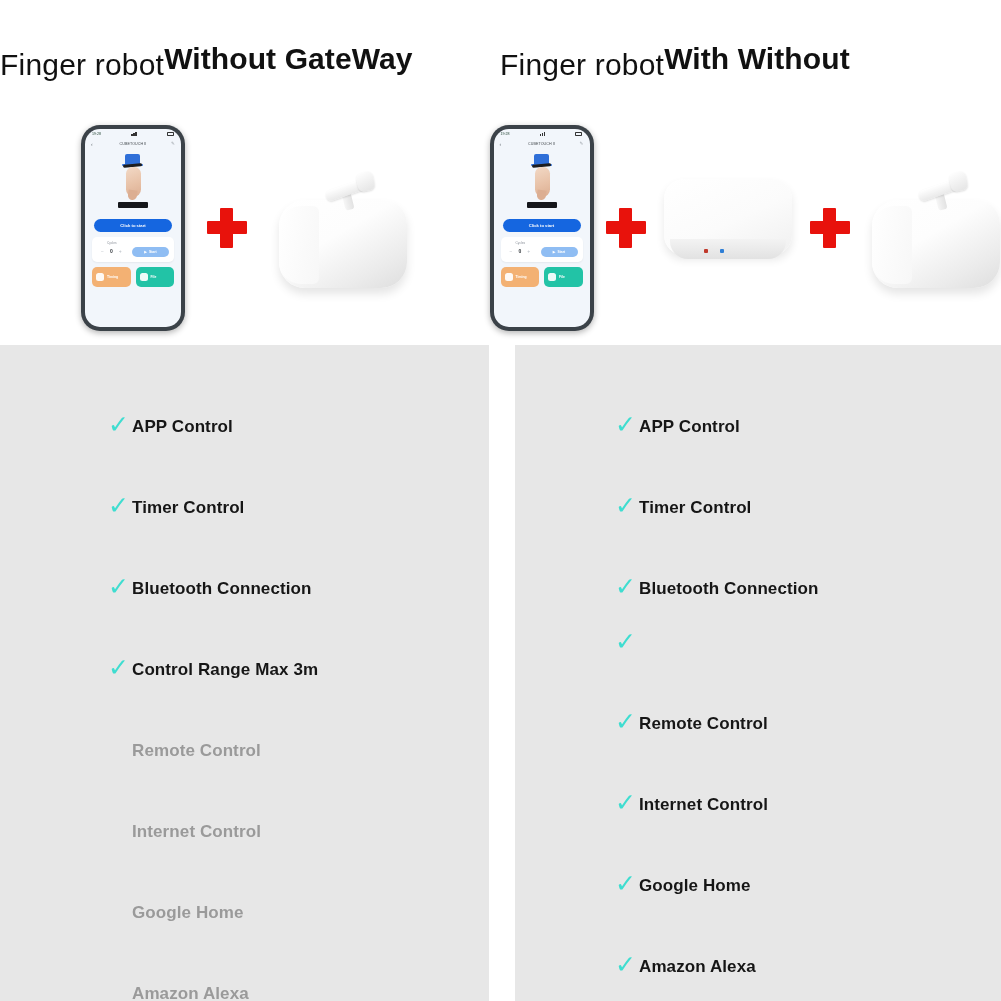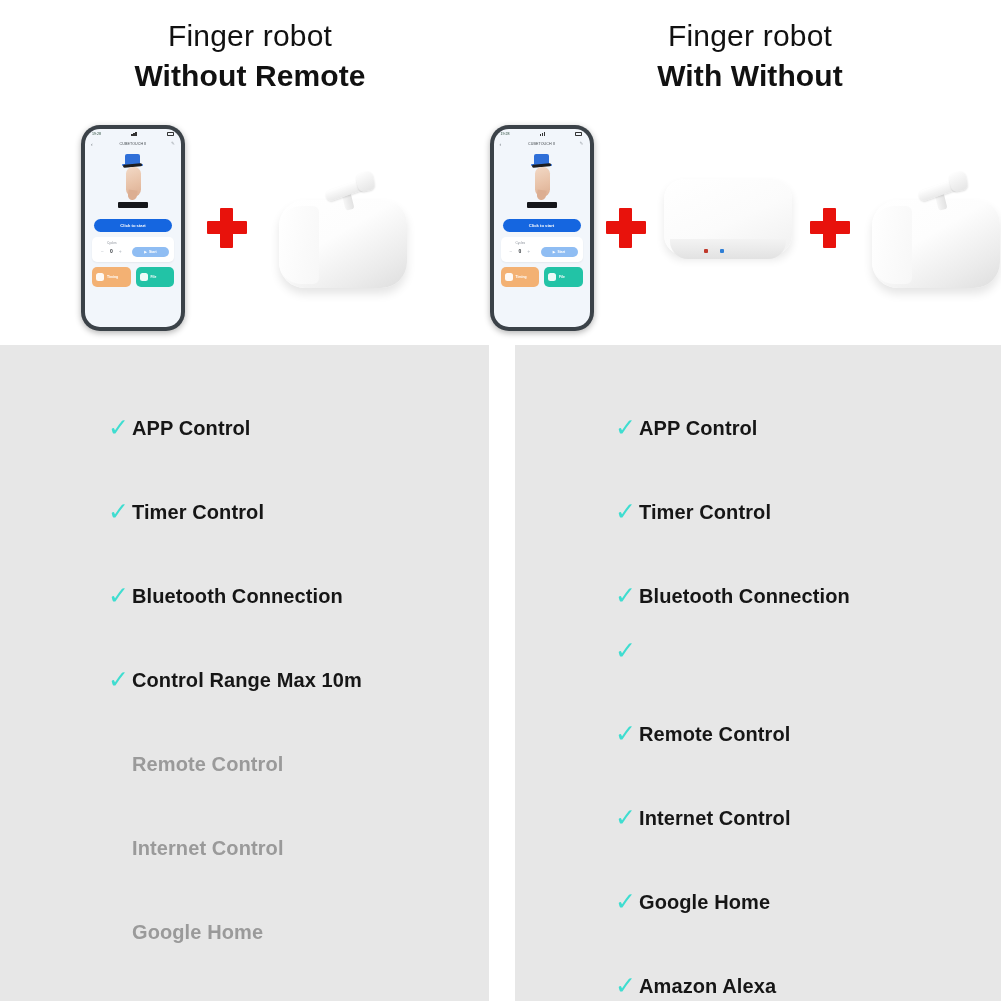--- a/index.html
+++ b/index.html
@@ -9,21 +9,21 @@
     font-family:"Liberation Sans", sans-serif;
     overflow:hidden;
     position:relative;
   }
 
   
   .headers{
     position:absolute;top:0;left:0;width:1001px;height:110px;
     display:flex;
   }
-  .head-col{width:500px;display:flex;flex-direction:column;align-items:center;}
+  .head-col{width:500px;display:flex;flex-direction:row;align-items:center;}
   .head-line1{
     font-size:30px;font-weight:400;color:#111;letter-spacing:.2px;
     margin-top:20px;line-height:1.08;
   }
   .head-line2{
     font-size:30px;font-weight:700;color:#111;letter-spacing:.1px;
     margin-top:8px;line-height:1.08;
   }
 
   
@@ -192,34 +192,34 @@
     margin-bottom:29px;
   }
   .panel-left .feat{padding-left:108px;}
   .panel-right .feat{padding-left:100px;}
   .check{
     flex:0 0 auto;width:24px;
     color:#3fddd0;font-size:25px;line-height:1;font-weight:400;
     transform:translateY(1px);
   }
   .feat-label{
-    font-size:20px;font-weight:700;color:#161616;letter-spacing:.1px;
+    font-size:17px;font-weight:700;color:#161616;letter-spacing:.1px;
     white-space:nowrap;
     margin-top:32px;
   }
   .feat.off .check{color:transparent;}
   .feat.off .feat-label{color:#9a9a9a;font-weight:600;}
 </style>
 </head>
 <body>
 
 <div class="headers">
   <div class="head-col">
     <div class="head-line1">Finger robot</div>
-    <div class="head-line2">Without Remote</div>
+    <div class="head-line2">Without GateWay</div>
   </div>
   <div class="head-col">
     <div class="head-line1">Finger robot</div>
     <div class="head-line2">With Without</div>
   </div>
 </div>
 
 <div class="hero">
 
   <div class="hero-col hero-left">
@@ -373,21 +373,21 @@
       <div class="feat">
         <span class="check">✓</span>
         <span class="feat-label">Timer Control</span>
       </div>
       <div class="feat">
         <span class="check">✓</span>
         <span class="feat-label">Bluetooth Connection</span>
       </div>
       <div class="feat">
         <span class="check">✓</span>
-        <span class="feat-label">Control Range Max 10m</span>
+        <span class="feat-label">Control Range Max 3m</span>
       </div>
       <div class="feat off">
         <span class="check"></span>
         <span class="feat-label">Remote Control</span>
       </div>
       <div class="feat off">
         <span class="check"></span>
         <span class="feat-label">Internet Control</span>
       </div>
       <div class="feat off">

